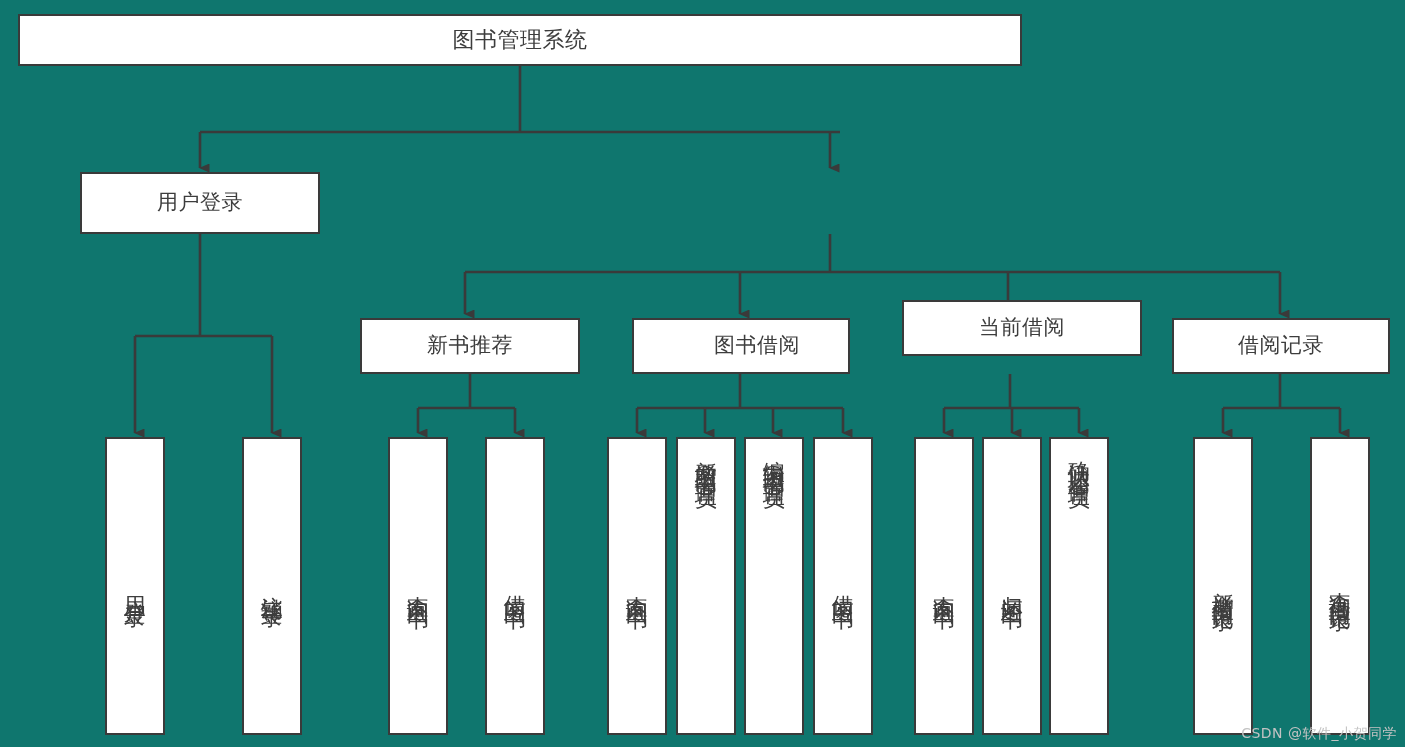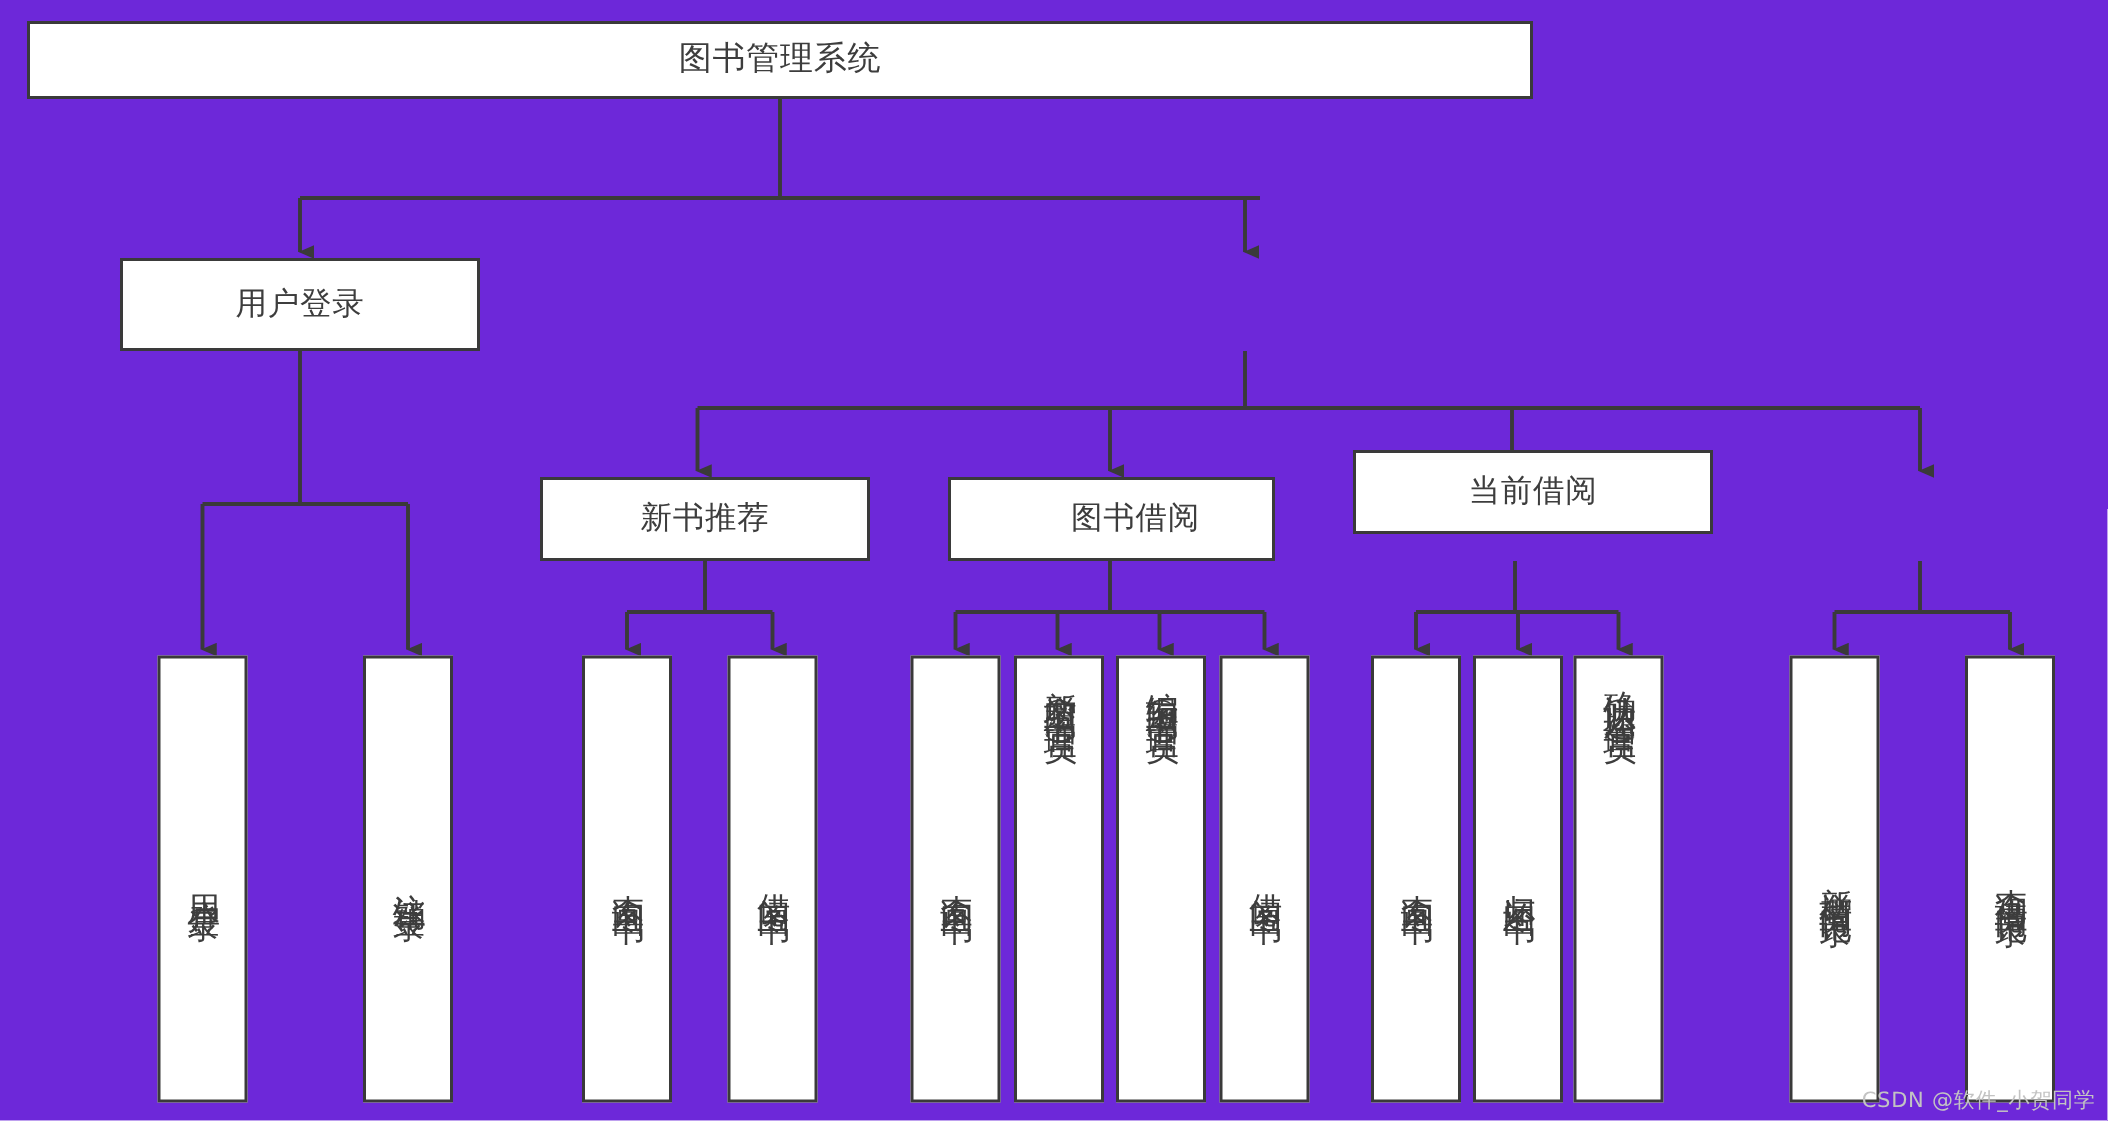--- a/index.html
+++ b/index.html
@@ -8,21 +8,21 @@
     padding: 0;
     background: #ffffff;
   }
   body {
     font-family: "DejaVu Sans", "Liberation Sans", sans-serif;
   }
   #diagram-root {
     position: relative;
     width: 1405px;
     height: 747px;
-    background: #6d28d9;
+    background: #0f766e;
     overflow: hidden;
   }
   #edge-layer {
     position: absolute;
     left: 0;
     top: 0;
     width: 1405px;
     height: 747px;
     pointer-events: none;
   }
@@ -157,20 +157,23 @@
   </div>
 
   <div class="node horiz" style="left:632px; top:318px; width:218px; height:56px;padding-left:32px;">
     <span class="node-label">图书借阅</span>
   </div>
 
   <div class="node horiz" style="left:902px; top:300px; width:240px; height:56px;">
     <span class="node-label">当前借阅</span>
   </div>
 
+  <div class="node horiz" style="left:1172px; top:318px; width:218px; height:56px;">
+    <span class="node-label">借阅记录</span>
+  </div>
 
   <div class="node vert center" style="left:105px; top:437px; width:60px; height:298px;">
     <span class="node-label">用户登录</span>
   </div>
 
   <div class="node vert center" style="left:242px; top:437px; width:60px; height:298px;">
     <span class="node-label">注销登录</span>
   </div>
 
   <div class="node vert center" style="left:388px; top:437px; width:60px; height:298px;">

